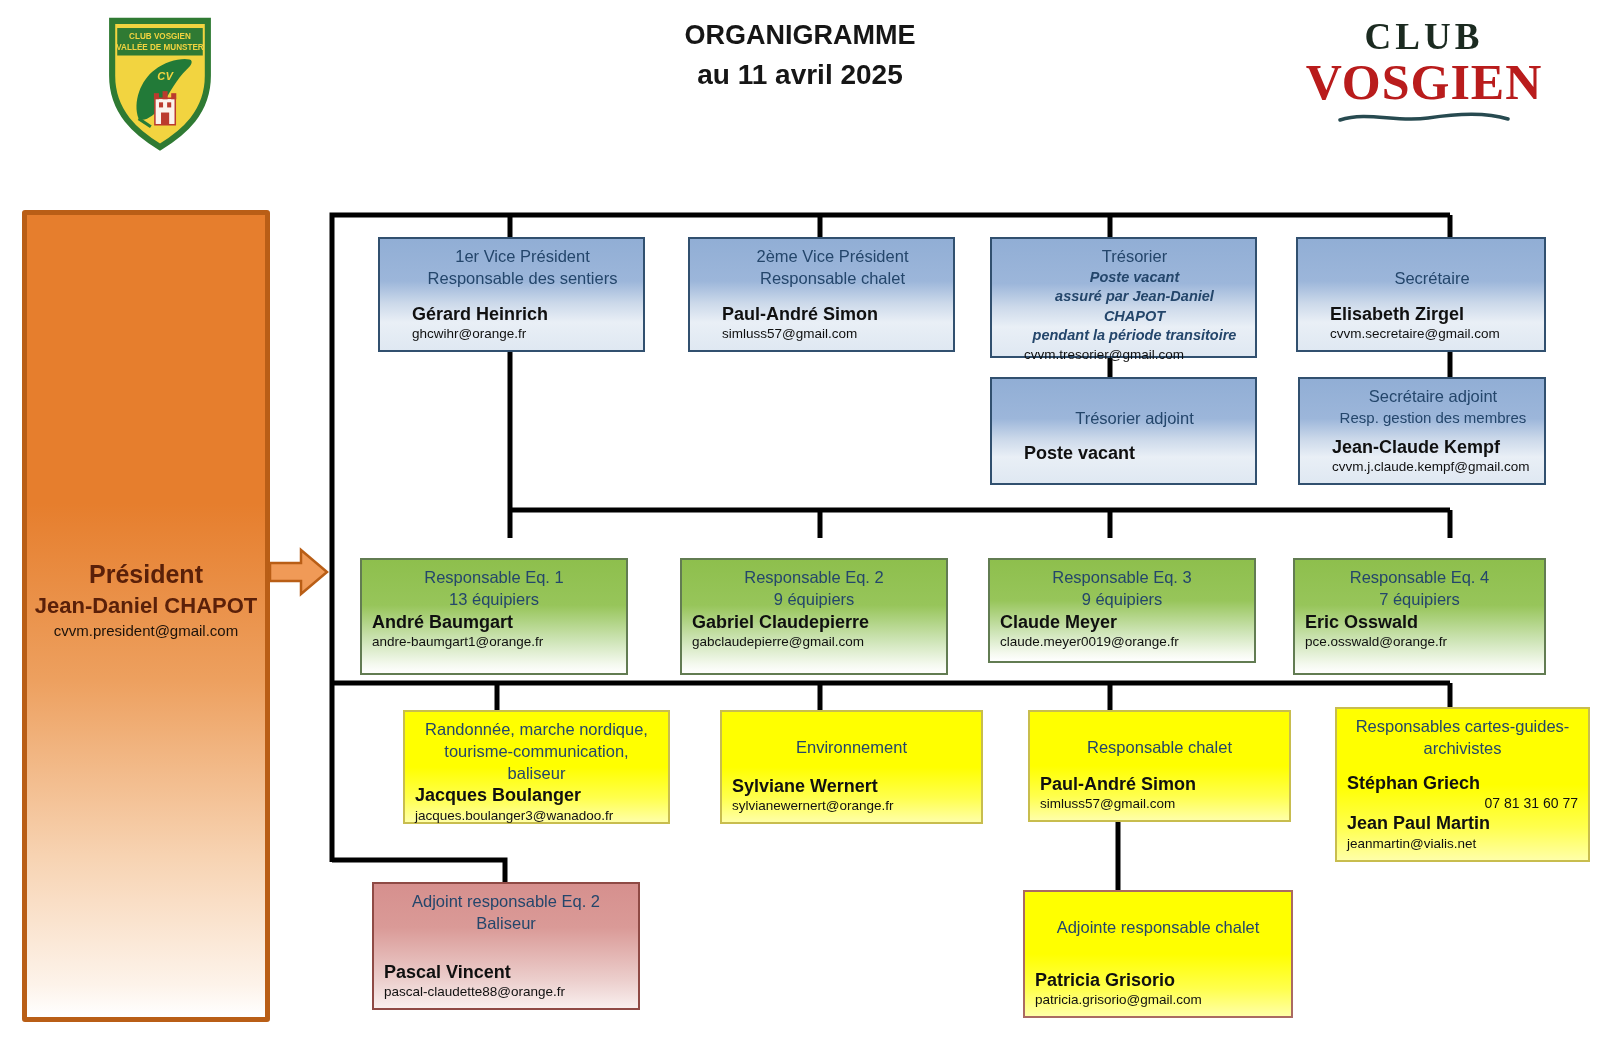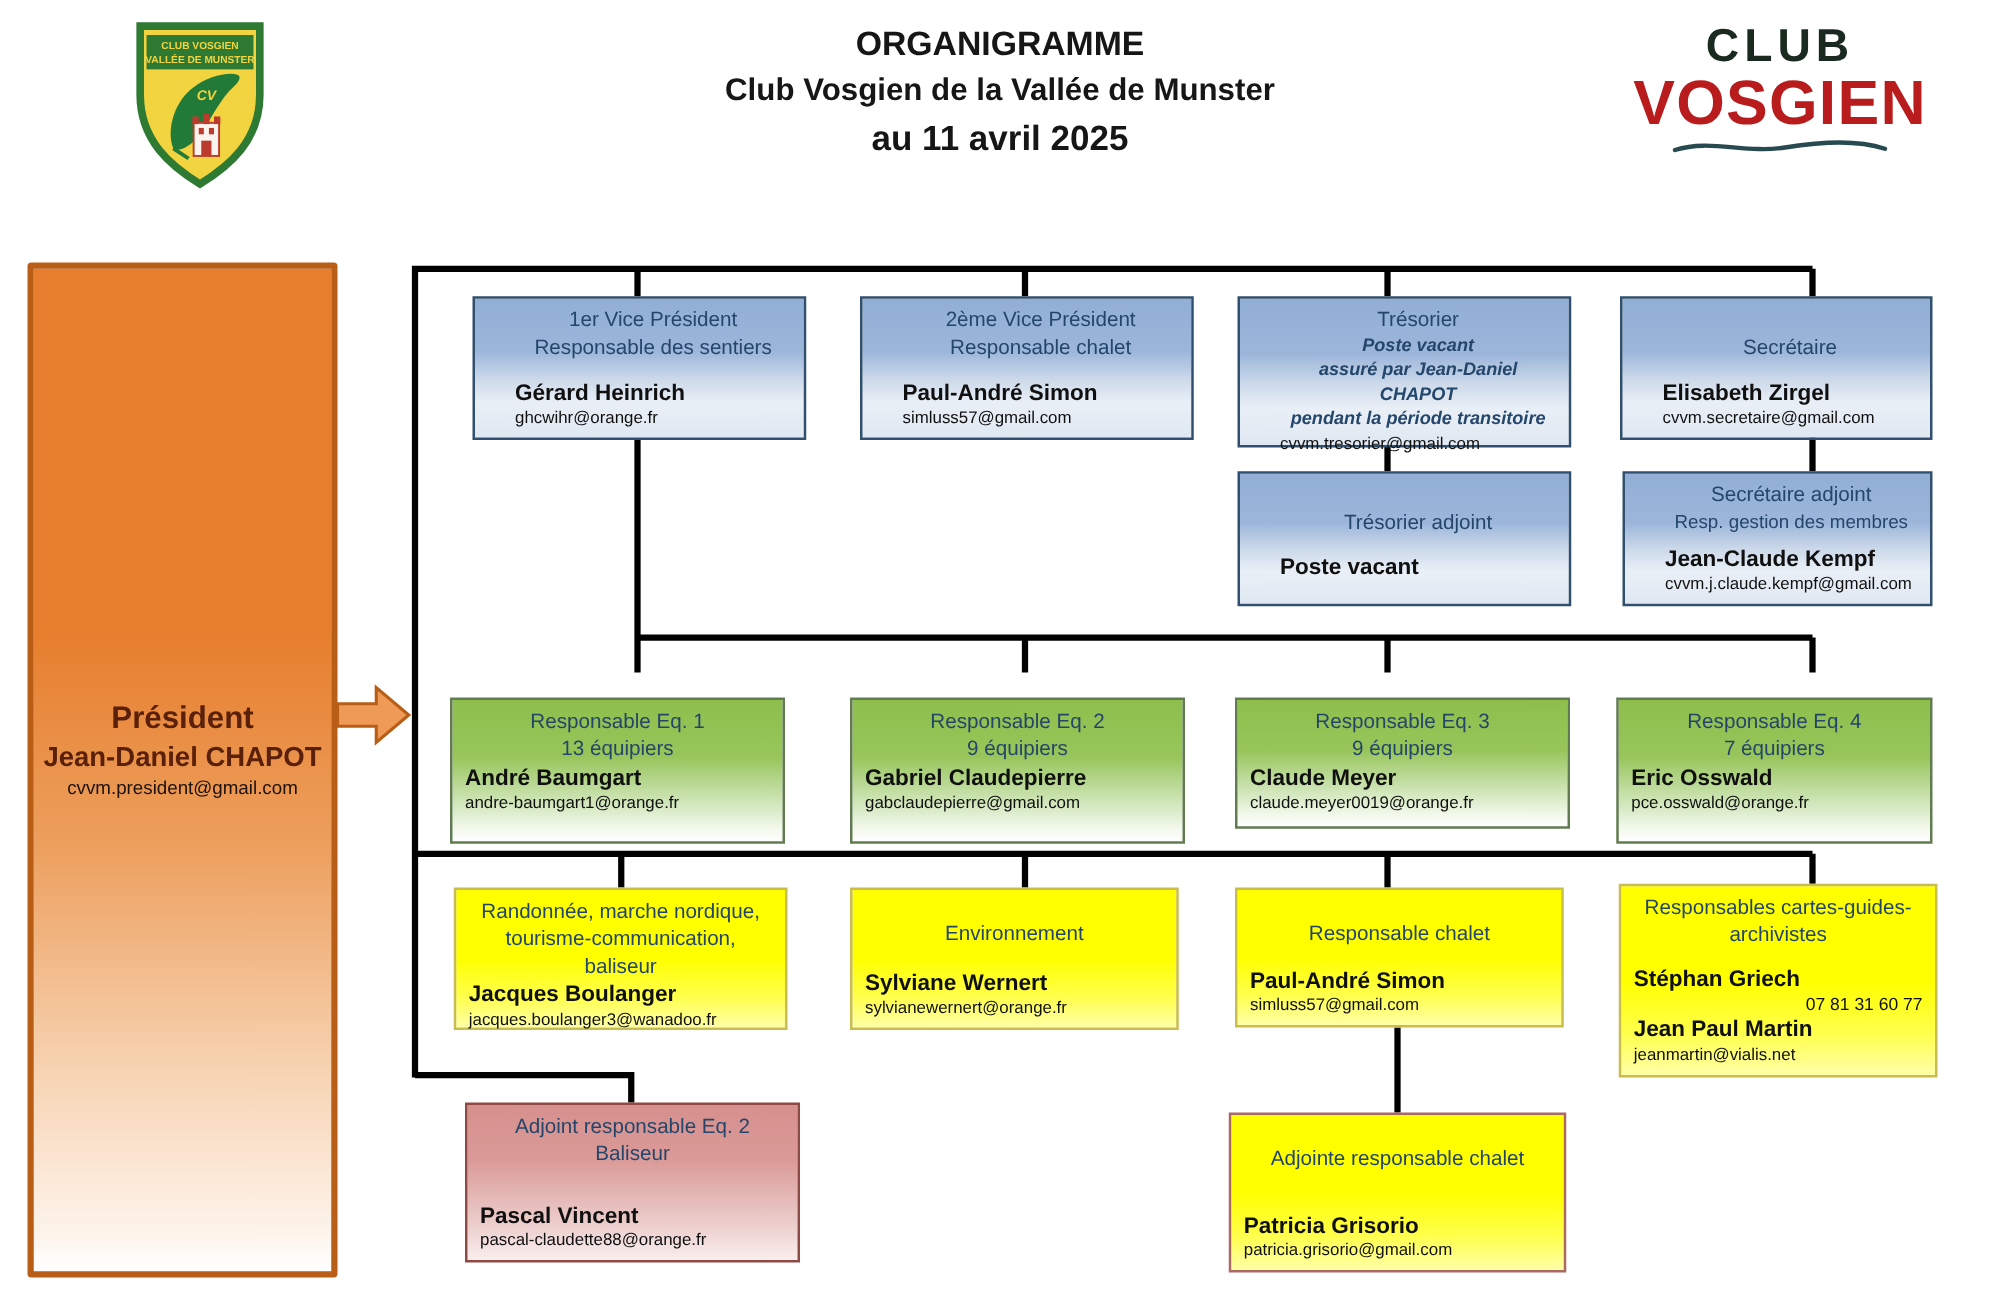--- a/index.html
+++ b/index.html
@@ -5,21 +5,21 @@
   html,body{margin:0;padding:0;background:#fff;}
   body{width:1600px;height:1048px;position:relative;overflow:hidden;
        font-family:"Liberation Sans",sans-serif;color:#111;}
   .abs{position:absolute;}
   
   .hdr{position:absolute;left:0;right:0;top:20px;text-align:center;color:#161616;}
   .hdr .h1{font-size:27px;font-weight:bold;}
   .hdr .h2{font-size:25px;font-weight:bold;margin-top:7px;}
   .hdr .h3{font-size:28px;font-weight:bold;margin-top:8px;}
   
-  .logo-r{position:absolute;left:1296px;top:18px;width:256px;text-align:center;line-height:1;}
+  .logo-r{position:absolute;left:1296px;top:18px;width:256px;text-align:center;line-height:1;font-family:Liberation Serif, serif;}
   .logo-r .club{font-size:37px;font-weight:bold;color:#1b2a20;letter-spacing:4px;}
   .logo-r .vosgien{font-size:50px;font-weight:bold;color:#b91c1c;letter-spacing:1px;margin-top:2px;}
   
   .president{position:absolute;left:22px;top:210px;width:248px;height:812px;box-sizing:border-box;
      border:5px solid #b95e16;border-radius:3px;
      background:linear-gradient(180deg,#e67e2d 0%,#e67e2d 36%,#eda05f 58%,#f7d3b2 80%,#fdf3ea 96%,#ffffff 100%);}
   .pres-inner{position:absolute;top:345px;left:0;right:0;text-align:center;}
   .pres-title{font-size:25px;font-weight:bold;color:#5a2009;}
   .pres-name{font-size:22px;font-weight:bold;color:#5a2009;margin-top:4px;}
   .pres-email{font-size:15px;color:#1c120a;margin-top:3px;}
@@ -31,31 +31,30 @@
   .nm{font-size:18px;font-weight:bold;color:#101010;line-height:1.25;text-align:left;}
   .em{font-size:13.5px;color:#101010;line-height:1.3;text-align:left;}
   .ph{font-size:14px;color:#101010;line-height:1.3;text-align:right;}
   .sp{flex:1 1 auto;}
   .pt18{padding-top:18px;} .pt22{padding-top:22px;}
   .blue{border:2px solid #31506f;
      background:linear-gradient(180deg,#91aed5 0%,#9cb6da 38%,#ccd9ea 58%,#e9eff6 75%,#dfe8f2 100%);padding-left:32px;}
   .green{border:2px solid #627c52;
      background:linear-gradient(180deg,#8ebf4d 0%,#97c55a 40%,#cfe5b8 72%,#f4f9ee 92%,#ffffff 100%);margin-top:20px;}
   .yellow{border:2px solid #c8bd4e;
-     background:linear-gradient(180deg,#ffff00 0%,#ffff00 50%,#ffff4d 78%,#ffffa8 100%);}
+     background:linear-gradient(180deg,#ffff00 0%,#ffff00 50%,#ffff4d 78%,#ffffa8 100%);margin-left:40px;}
   .yellow.rose-border{border-color:#aa6a62;}
   .pink{border:2px solid #8f4a45;
      background:linear-gradient(180deg,#d6908e 0%,#da9a97 35%,#eccfcd 78%,#f9efee 100%);}
 </style>
 </head>
 <body>
 
 <div class="hdr">
   <div class="h1">ORGANIGRAMME</div>
-  <div class="h2">Club Vosgien de la Vallée de Munster</div>
   <div class="h3">au 11 avril 2025</div>
 </div>
 
 <svg class="abs" style="left:104px;top:12px" width="112" height="142" viewBox="0 0 110 138">
   <path d="M8,8 h94 v54 c0,36 -24,56 -47,70 C32,118 8,98 8,62 Z" fill="#f2d440" stroke="#2f7a33" stroke-width="6"></path>
   <rect x="13" y="15" width="84" height="27" fill="#2f7a33"></rect>
   <text x="55" y="26" text-anchor="middle" font-size="8" font-weight="bold" fill="#f2d440">CLUB VOSGIEN</text>
   <text x="55" y="37" text-anchor="middle" font-size="8" font-weight="bold" fill="#f2d440">VALLÉE DE MUNSTER</text>
   <path d="M34,104 C28,88 36,66 50,56 C60,48 76,44 84,46 C88,47 86,52 81,56 C72,64 64,80 56,92 C50,100 40,108 34,104 Z" fill="#227a38"></path>
   <path d="M34,104 L46,112" stroke="#227a38" stroke-width="3" fill="none"></path>

